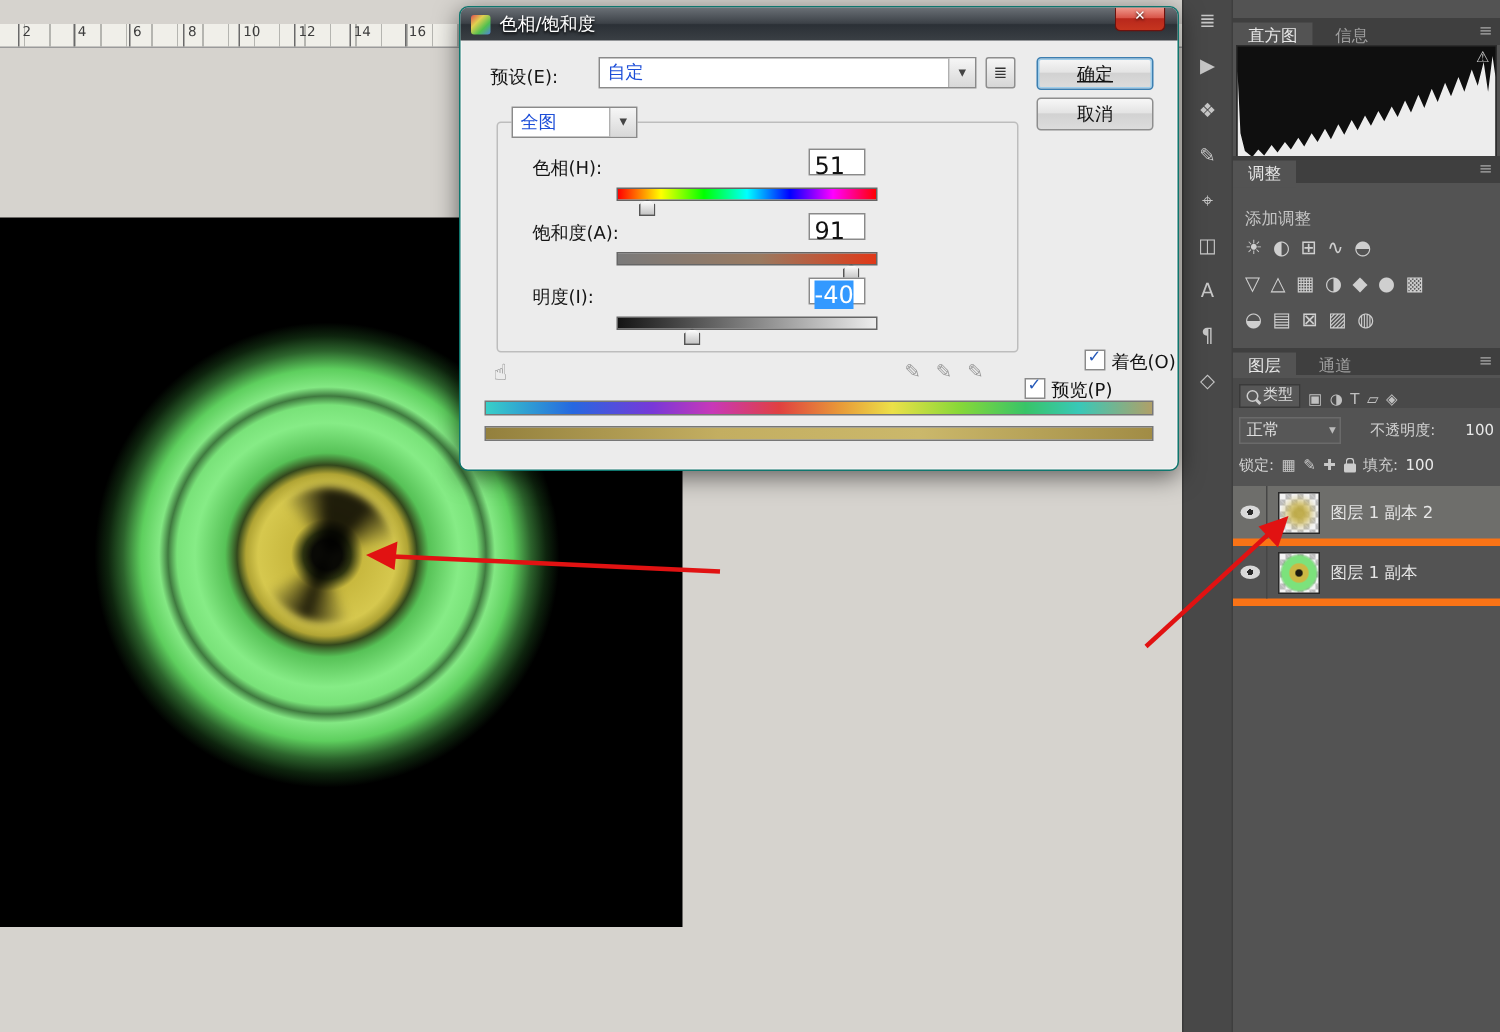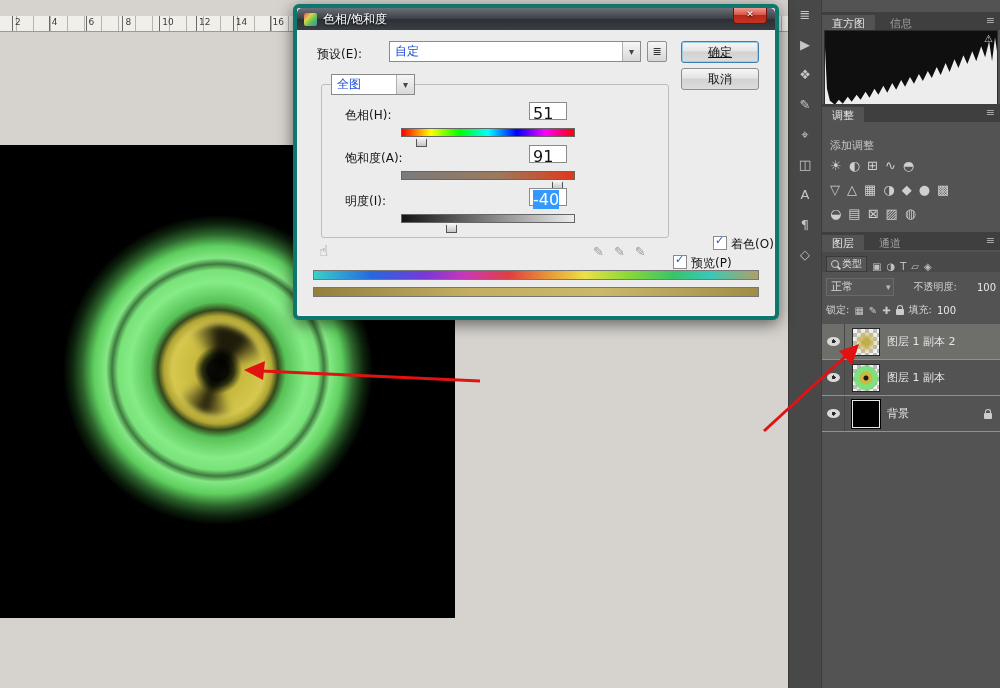--- a/index.html
+++ b/index.html
@@ -19,22 +19,22 @@
     background:radial-gradient(circle closest-side,
       #0a0a06 0px,#0a0a06 10px,#2e3410 16px,#c8b83e 24px,#d6c84e 46px,#b0a434 54px,
       #33481c 60px,#57c257 68px,#86ec86 88px,#79e279 100px,#3f7a3f 106px,#83e883 112px,
       #5ecf5e 124px,rgba(80,180,80,.55) 136px,rgba(50,130,50,.28) 146px,rgba(30,90,30,0) 155px);}
   .spiral::before{content:"";position:absolute;left:111px;top:111px;width:90px;height:90px;border-radius:50%;
     background:conic-gradient(rgba(0,0,0,.85) 0 40deg,rgba(0,0,0,0) 80deg 160deg,
       rgba(0,0,0,.85) 200deg,rgba(0,0,0,0) 240deg 320deg,rgba(0,0,0,.85) 360deg);
     filter:blur(3px);}
 
   
-  .dlg{position:absolute;left:293px;top:4px;width:478px;height:308px;z-index:30;background:#ececec;
-       border:4px solid #0f766e;border-radius:6px;
+  .dlg{position:absolute;left:306px;top:4px;width:478px;height:308px;z-index:30;background:#ececec;
+       border:1px solid #0f766e;border-radius:6px;
        box-shadow:0 4px 16px rgba(0,0,0,.55),inset 0 0 0 1px rgba(255,255,255,.3);}
   .dlg-title{position:absolute;left:0;top:0;right:0;height:22px;border-radius:5px 5px 0 0;
        background:linear-gradient(#6a7076,#3c4147 48%,#2b3036 52%,#3a3f44);
        color:#fff;font-size:12px;line-height:22px;padding-left:26px;box-sizing:border-box;
        text-shadow:0 1px 2px #000;}
   .dlg-icon{position:absolute;left:7px;top:5px;width:13px;height:13px;border-radius:2px;
        background:linear-gradient(135deg,#e05050,#e0d050,#50c050,#5080e0);}
   .dlg-close{position:absolute;right:8px;top:0;width:32px;height:15px;
        background:linear-gradient(#ef9a8e,#d9564a 45%,#b8281c 50%,#c6351f);
        border:1px solid #6d120d;border-top:none;border-radius:0 0 4px 4px;color:#fff;
@@ -113,21 +113,21 @@
   .blend-dd::after{content:"▾";position:absolute;right:2px;top:0;font-size:9px;color:#bbb;}
   .sm-lbl{font-size:10px;color:#d2d2d2;white-space:nowrap;}
   .sm-val{font-size:10px;color:#e8e8e8;cursor:pointer;}
   .lock-row{position:absolute;left:0;right:0;top:300px;height:20px;display:flex;
        align-items:center;gap:5px;padding:0 4px;box-sizing:border-box;}
   .l-ic{color:#c8c8c8;font-size:10px;cursor:pointer;}
   .mlock{width:8px;height:6px;background:#ccc;border-radius:1px;position:relative;margin-top:4px;cursor:pointer;}
   .mlock::before{content:"";position:absolute;left:1px;top:-4px;width:4px;height:4px;
        border:1.5px solid #ccc;border-bottom:none;border-radius:3px 3px 0 0;}
   .lrows{position:absolute;left:0;right:0;top:324px;}
-  .lrow{position:relative;height:35px;border-bottom:1px solid #f97316;display:flex;
+  .lrow{position:relative;height:35px;border-bottom:5px solid #f97316;display:flex;
        align-items:center;cursor:pointer;}
   .lrow.sel{background:#6e6e6b;}
   .eyecell{width:22px;height:100%;border-right:1px solid #464646;display:flex;
        align-items:center;justify-content:center;flex:0 0 22px;}
   .eye{width:13px;height:9px;border-radius:50%;
        background:radial-gradient(circle at 50% 50%,#2a2a2a 0 2px,#d9d9d9 2px);cursor:pointer;}
   .lthumb{width:28px;height:28px;margin:0 7px;border:1px solid #282828;box-sizing:border-box;flex:0 0 28px;}
   .t1{background-image:
        radial-gradient(circle at 50% 50%,rgba(190,170,70,.95) 0 3px,rgba(205,185,90,.8) 6px,rgba(205,185,90,.25) 10px,transparent 13px),
        linear-gradient(45deg,#bcbcbc 25%,transparent 25%,transparent 75%,#bcbcbc 75%),
@@ -317,28 +317,20 @@
         <div class="lthumb t1"></div>
         <span class="lname">图层 1 副本 2</span>
       </div>
       <div class="lrow">
         <div class="eyecell">
             <span class="eye"></span>
           </div>
         <div class="lthumb t2"></div>
         <span class="lname">图层 1 副本</span>
       </div>
-      <div class="lrow">
-        <div class="eyecell">
-            <span class="eye"></span>
-          </div>
-        <div class="lthumb t3"></div>
-        <span class="lname">背景</span>
-        <span class="mlock row-lock"></span>
-      </div>
     </div>
   </div>
 
   <svg class="arrows" width="1000" height="688">
     <g stroke="#e11212" stroke-width="3" fill="#e11212">
       <line x1="480" y1="381" x2="262" y2="371"></line>
       <polygon points="244,370 265,361 263,380" stroke="none"></polygon>
       <line x1="764" y1="431" x2="848" y2="354"></line>
       <polygon points="859,344 852,365 839,351" stroke="none"></polygon>
     </g>

